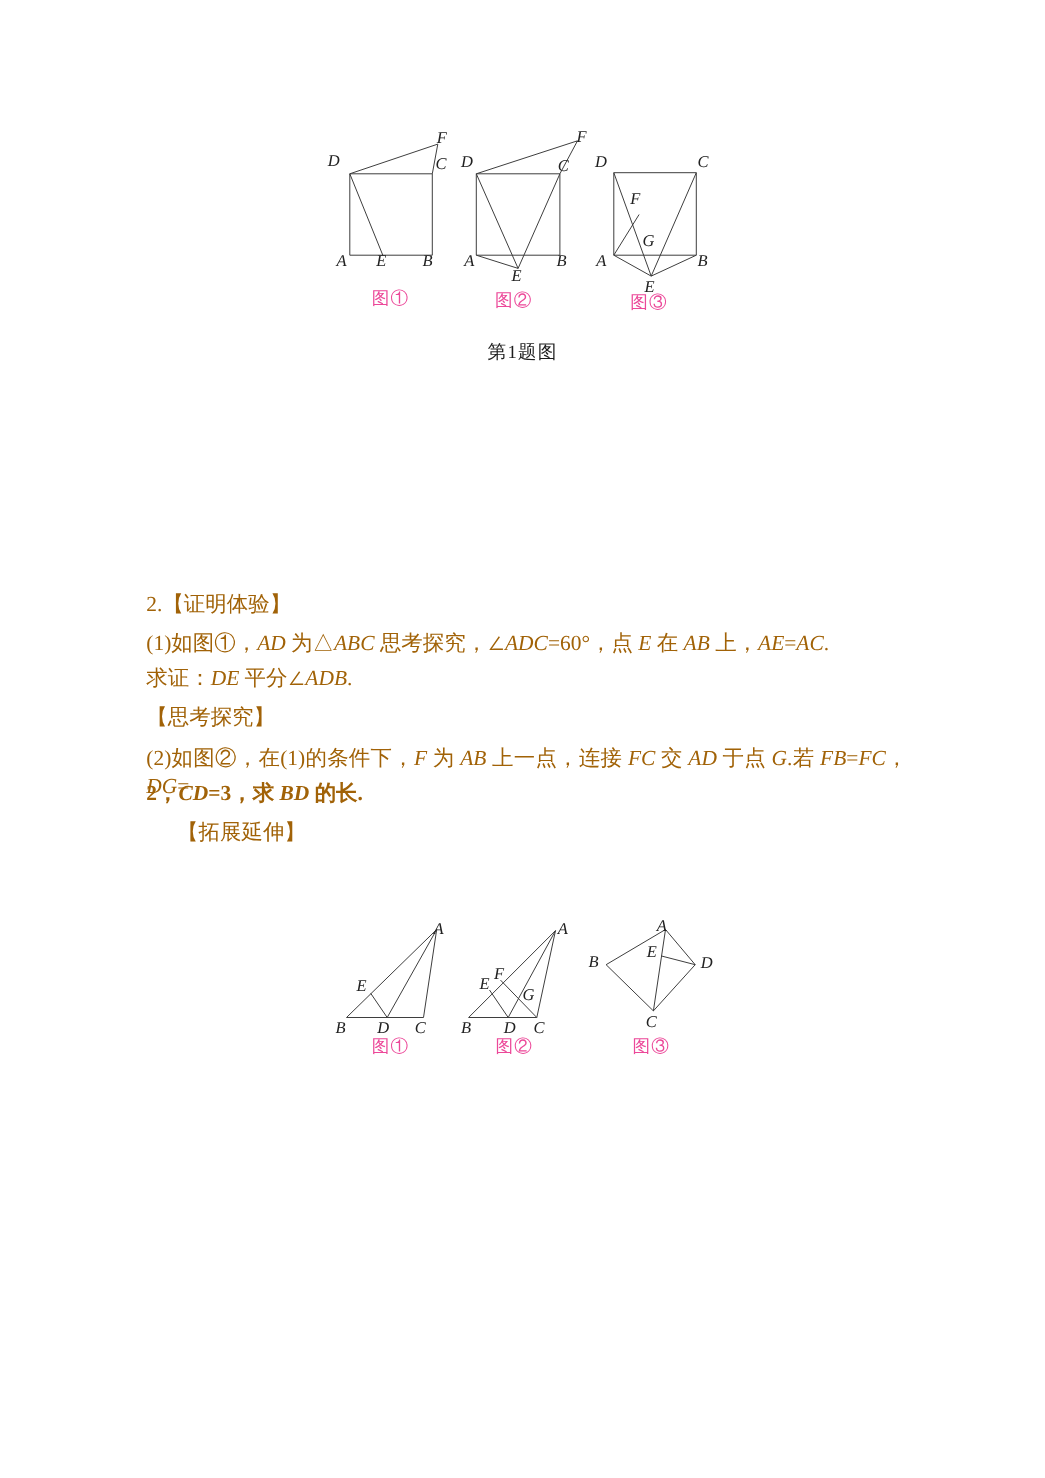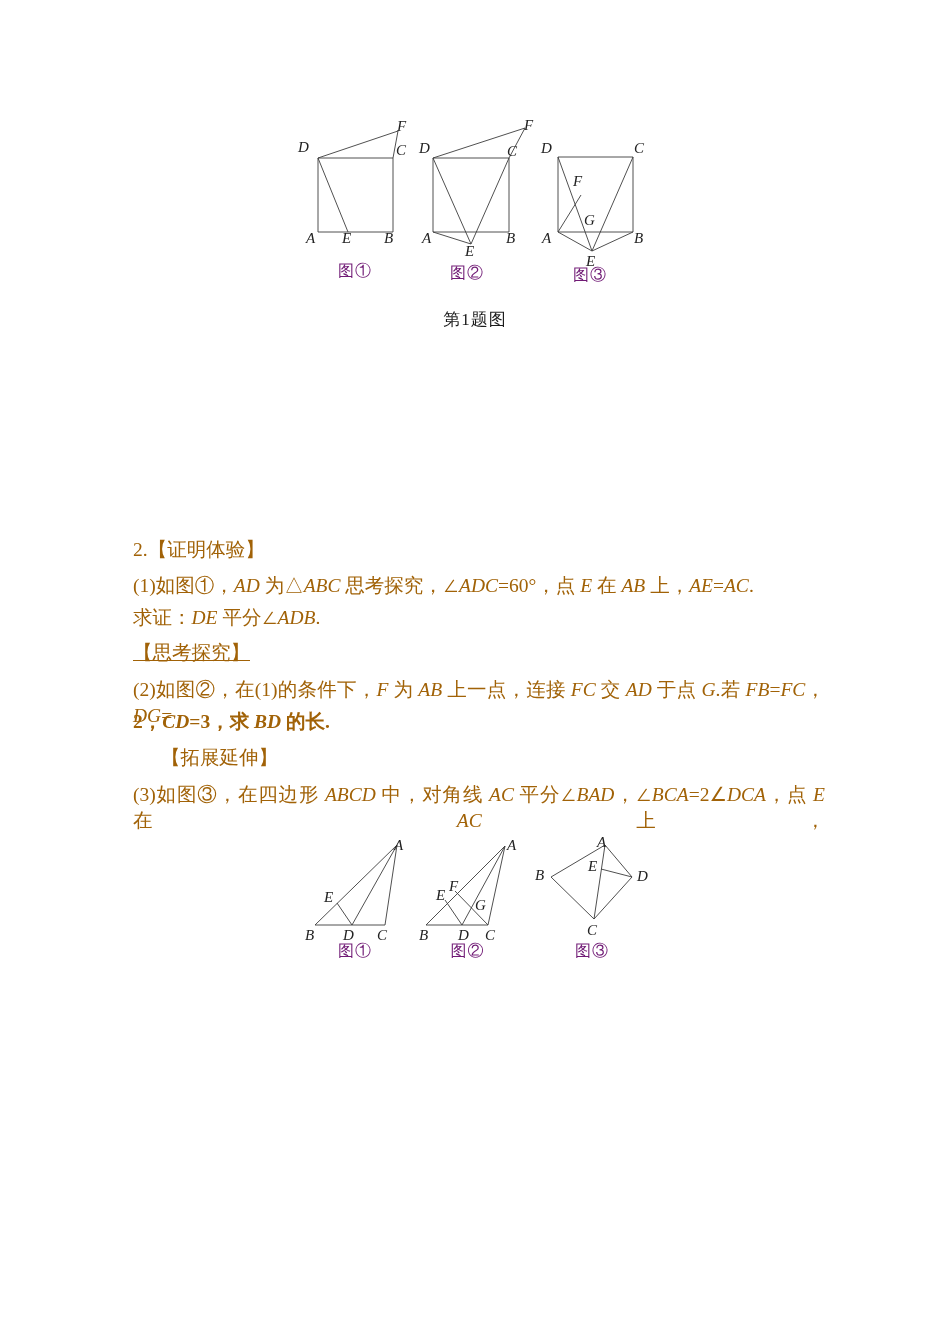--- a/index.html
+++ b/index.html
@@ -8,21 +8,21 @@
     background:#ffffff; color:#1c1c1c;
     font-family:"Liberation Serif", serif; overflow:hidden;
   }
   .fig { position:absolute; }
   .fig svg { position:absolute; left:0; top:0; overflow:visible; }
   .fig svg line { stroke:#3c3c3c; stroke-width:0.9; }
   .pl {
     position:absolute; font-family:"Liberation Serif", serif;
     font-style:italic; font-size:15px; line-height:15px; color:#222;
   }
-  .figcap { position:absolute; text-align:center; font-size:16px; color:#701a75; letter-spacing:1px; }
+  .figcap { position:absolute; text-align:center; font-size:16px; color:#ec4899; letter-spacing:1px; }
   .blockcap { position:absolute; left:0; width:950px; text-align:center; font-size:17px; color:#1c1c1c; letter-spacing:1px; }
   .tline {
     position:absolute; left:133px; width:692px;
     font-size:19.5px; line-height:26px; white-space:nowrap; color:#a16207;
   }
   .tline.just { white-space:normal; text-align:justify; text-align-last:justify; }
   .vr { font-style:italic; }
 </style>
 </head>
 <body>
@@ -89,25 +89,24 @@
     <span class="pl" style="left:99px; top:113px;">B</span>
     <span class="pl" style="left:51px; top:136px;">E</span>
     <div class="figcap" style="left:0; width:110px; top:147px;">图③</div>
   </div>
 
   <div class="blockcap" style="top:308px;">第1题图</div>
 
   <p class="tline" style="top:517px;"><span>2.【证明体验】</span></p>
   <p class="tline" style="top:553px;"><span>(1)如图①，</span><span class="vr">AD</span><span> 为△</span><span class="vr">ABC</span><span> 思考探究，∠</span><span class="vr">ADC</span><span>=60°，点 </span><span class="vr">E</span><span> 在 </span><span class="vr">AB</span><span> 上，</span><span class="vr">AE</span><span>=</span><span class="vr">AC</span><span>.</span></p>
   <p class="tline" style="top:585px;"><span>求证：</span><span class="vr">DE</span><span> 平分∠</span><span class="vr">ADB</span><span>.</span></p>
-  <p class="tline" style="top:620px;text-decoration:underline;"><span>【思考探究】</span></p>
+  <p class="tline" style="top:620px;"><span>【思考探究】</span></p>
   <p class="tline just" style="top:657px;"><span>(2)如图②，在(1)的条件下，</span><span class="vr">F</span><span> 为 </span><span class="vr">AB</span><span> 上一点，连接 </span><span class="vr">FC</span><span> 交 </span><span class="vr">AD</span><span> 于点 </span><span class="vr">G</span><span>.若 </span><span class="vr">FB</span><span>=</span><span class="vr">FC</span><span>，</span><span class="vr">DG</span><span>=</span></p>
   <p class="tline" style="top:689px;font-weight:bold;"><span>2，</span><span class="vr">CD</span><span>=3，求 </span><span class="vr">BD</span><span> 的长.</span></p>
   <p class="tline" style="top:725px;margin-left:28px;"><span>【拓展延伸】</span></p>
-  <p class="tline just" style="top:762px;"><span>(3)如图③，在四边形 </span><span class="vr">ABCD</span><span> 中，对角线 </span><span class="vr">AC</span><span> 平分∠</span><span class="vr">BAD</span><span>，∠</span><span class="vr">BCA</span><span>=2∠</span><span class="vr">DCA</span><span>，点 </span><span class="vr">E</span><span> 在 </span><span class="vr">AC</span><span> 上，</span></p>
 
   <div class="fig" style="left:295px; top:838px; width:120px; height:132px;">
     <svg width="120" height="92">
       <line x1="20" y1="87" x2="102" y2="7"></line>
       <line x1="20" y1="87" x2="90" y2="87"></line>
       <line x1="102" y1="7" x2="90" y2="87"></line>
       <line x1="102" y1="7" x2="57" y2="87"></line>
       <line x1="42" y1="65" x2="57" y2="87"></line>
     </svg>
     <span class="pl" style="left:99px; top:0;">A</span>

